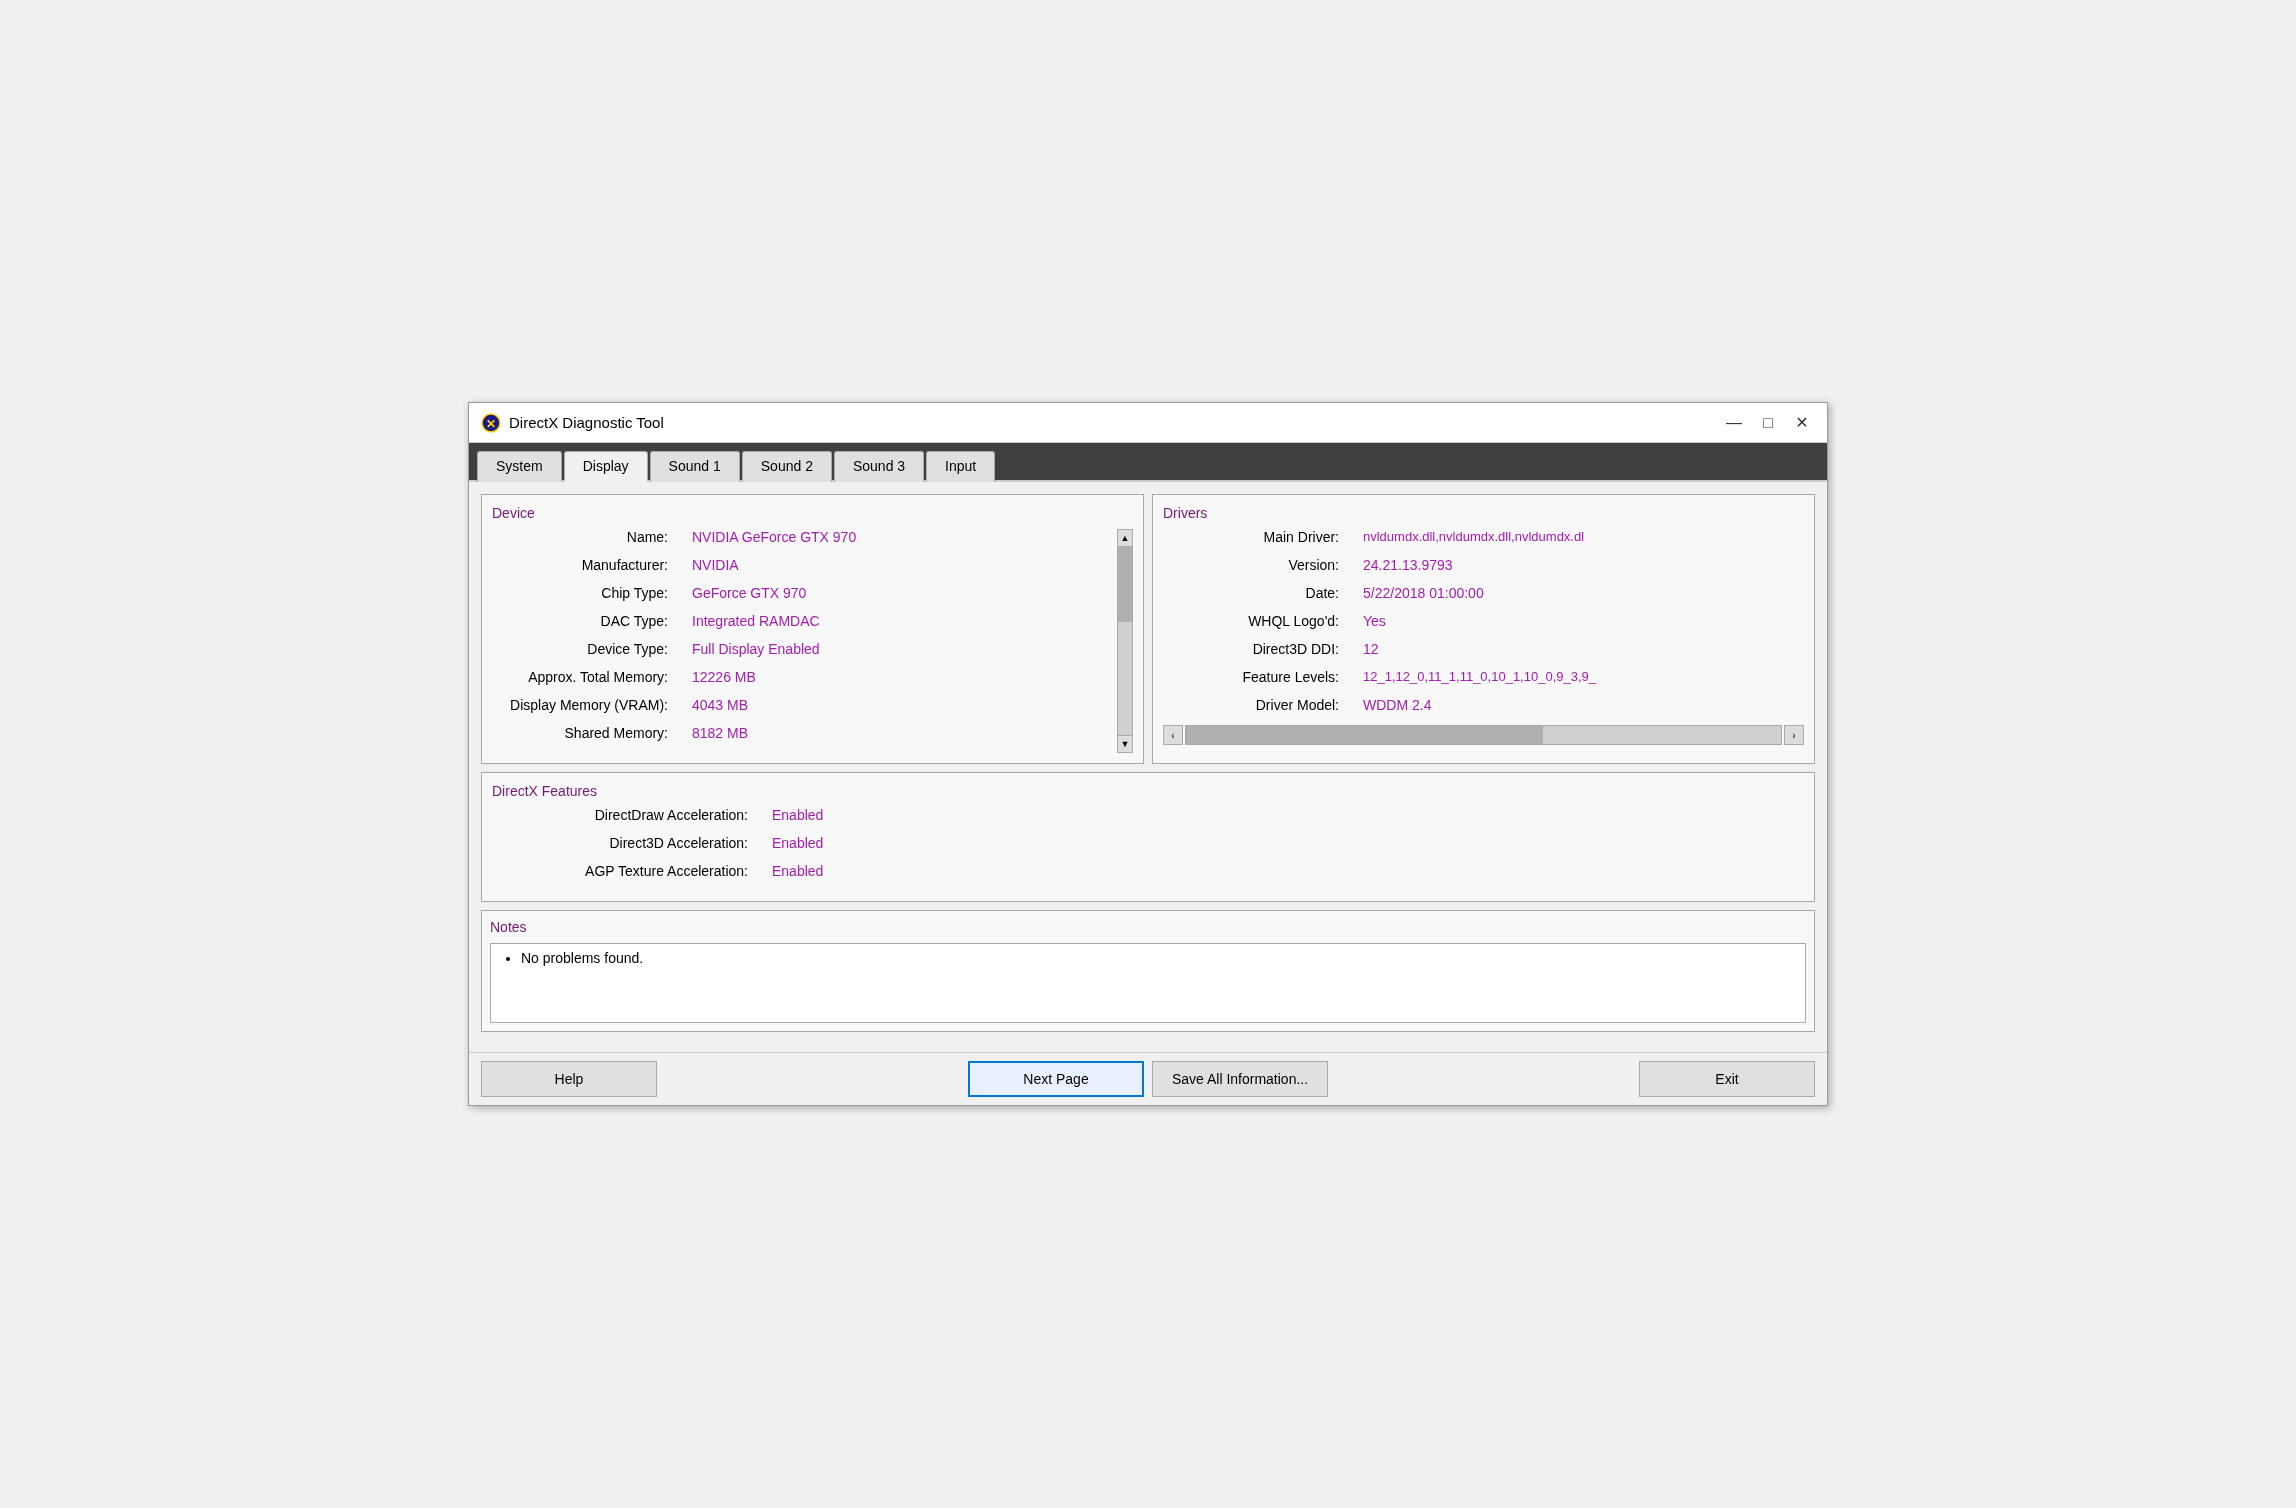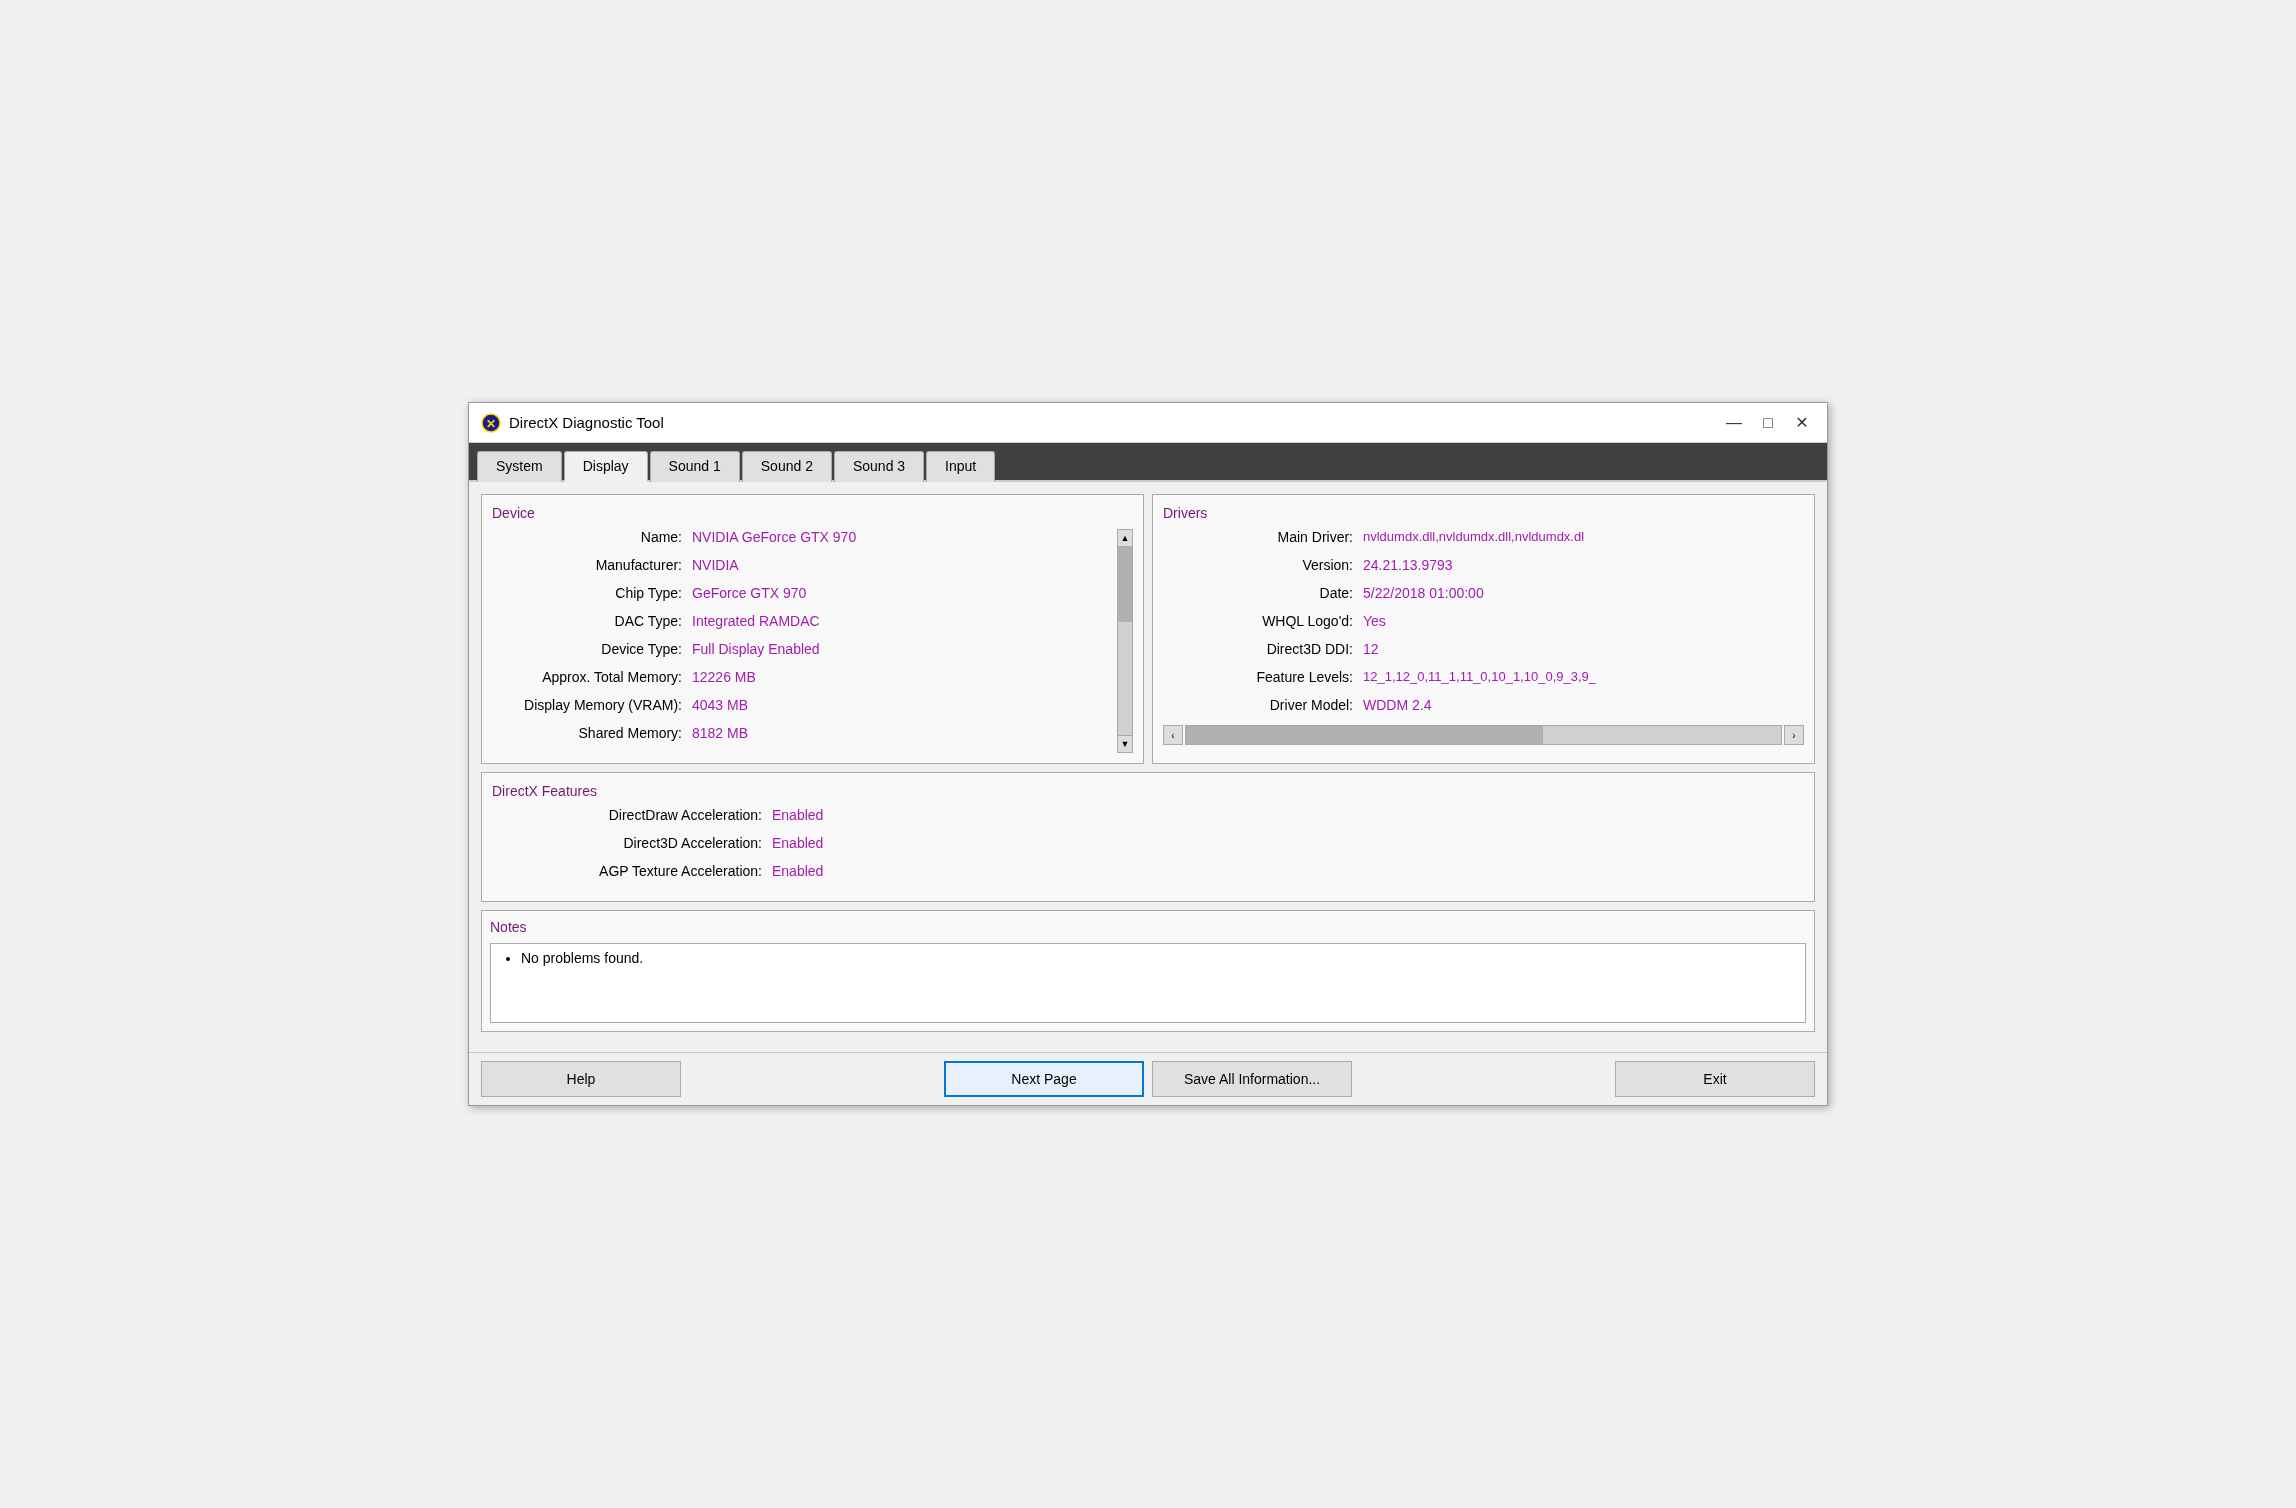--- a/index.html
+++ b/index.html
@@ -124,21 +124,21 @@
     
     .field-row {
       display: flex;
       margin-bottom: 6px;
       min-height: 22px;
       align-items: flex-start;
     }
     .field-label {
       text-align: right;
       min-width: 200px;
-      padding-right: 10px;
+      padding-right: 24px;
       color: #000;
       font-size: 14px;
       flex-shrink: 0;
     }
     .field-value {
       color: #a21caf;
       font-size: 14px;
     }
     .horiz-scrollbar-row {
       display: flex;
@@ -235,21 +235,21 @@
     .bottom-bar {
       display: flex;
       padding: 8px 12px;
       gap: 8px;
       justify-content: space-between;
       background: #f0f0f0;
       border-top: 1px solid #ccc;
     }
     .bottom-btn {
       padding: 8px 0;
-      width: 200px;
+      width: 176px;
       border: 1px solid #aaa;
       background: #e0e0e0;
       cursor: pointer;
       font-size: 14px;
       text-align: center;
     }
     .bottom-btn.next-page {
       border: 2px solid #0078d7;
       background: #e8f0fe;
     }

